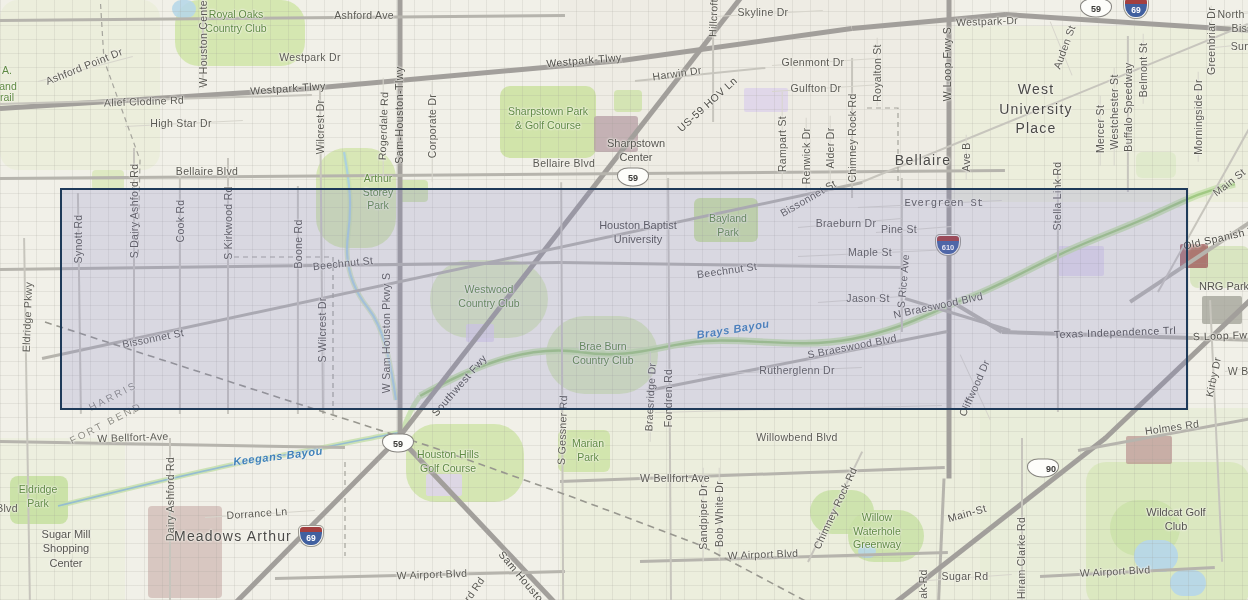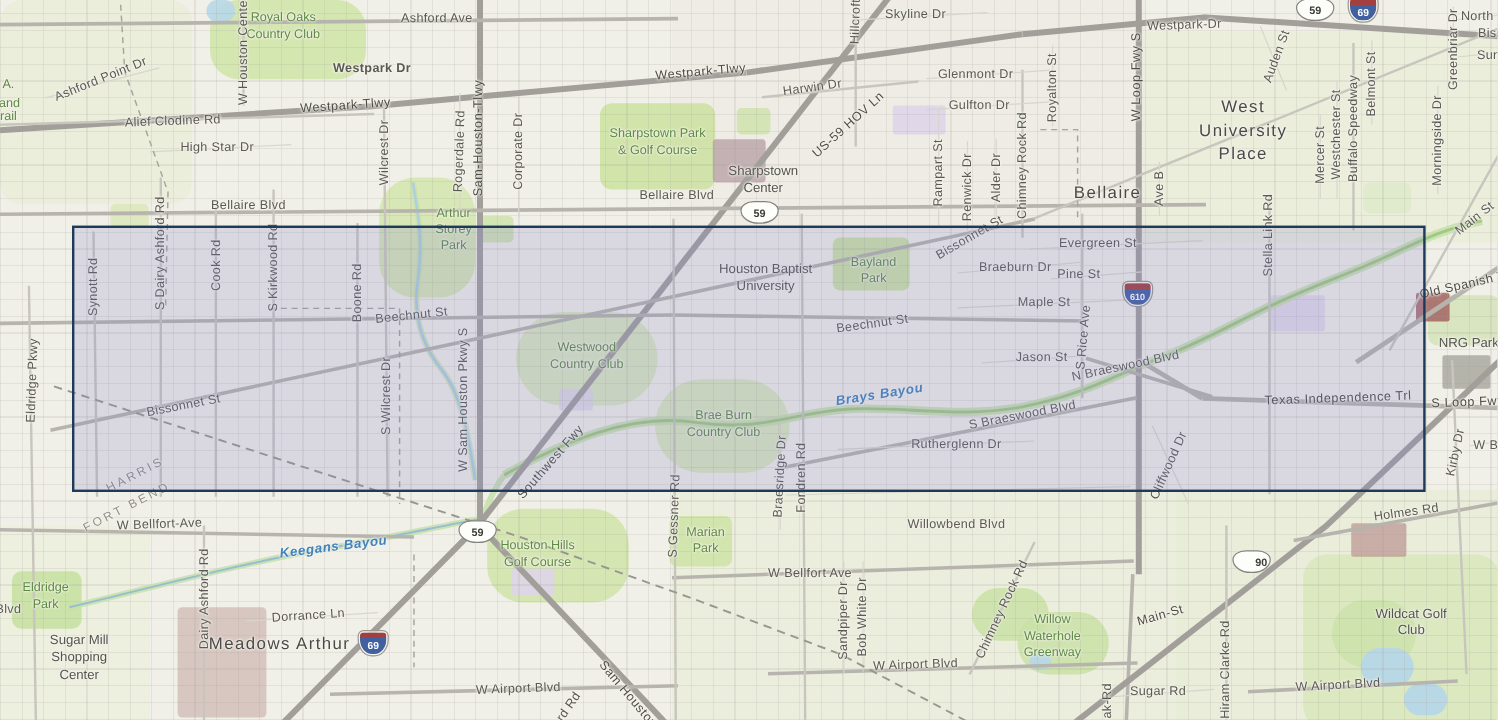--- a/index.html
+++ b/index.html
@@ -190,21 +190,21 @@
       <div class="lb lb-st" style="left: 364px; top: 15px; transform: translate(-50%, -50%) rotate(0deg);">Ashford Ave</div>
       <div class="lb lb-st" style="left: 763px; top: 12px; transform: translate(-50%, -50%) rotate(0deg);">Skyline Dr</div>
       <div class="lb lb-st" style="left: 1231px; top: 14px; transform: translate(-50%, -50%) rotate(0deg);">North</div>
       <div class="lb lb-st" style="left: 987px; top: 21px; transform: translate(-50%, -50%) rotate(-2deg);">Westpark-Dr</div>
       <div class="lb lb-st" style="left: 713px; top: 18px; transform: translate(-50%, -50%) rotate(-88deg);">Hillcroft</div>
       <div class="lb lb-st" style="left: 1256px; top: 28px; transform: translate(-50%, -50%) rotate(0deg);">Bissonnet</div>
       <div class="lb lb-st" style="left: 203px; top: 42px; transform: translate(-50%, -50%) rotate(-90deg);">W Houston Center</div>
       <div class="lb lb-st" style="left: 1211px; top: 41px; transform: translate(-50%, -50%) rotate(-90deg);">Greenbriar Dr</div>
       <div class="lb lb-st" style="left: 1248px; top: 46px; transform: translate(-50%, -50%) rotate(0deg);">Sunset</div>
       <div class="lb lb-st" style="left: 1064px; top: 47px; transform: translate(-50%, -50%) rotate(-70deg);">Auden St</div>
-      <div class="lb lb-st" style="left: 310px; top: 57px; transform: translate(-50%, -50%) rotate(0deg); font-weight: bold;">Westpark Dr</div>
+      <div class="lb lb-st" style="left: 310px; top: 57px; transform: translate(-50%, -50%) rotate(0deg);">Westpark Dr</div>
       <div class="lb lb-sl" style="left: 584px; top: 60px; transform: translate(-50%, -50%) rotate(-5deg);">Westpark-Tlwy</div>
       <div class="lb lb-st" style="left: 813px; top: 62px; transform: translate(-50%, -50%) rotate(0deg);">Glenmont Dr</div>
       <div class="lb lb-sl" style="left: 947px; top: 64px; transform: translate(-50%, -50%) rotate(-90deg);">W Loop Fwy S</div>
       <div class="lb lb-st" style="left: 84px; top: 66px; transform: translate(-50%, -50%) rotate(-22deg);">Ashford Point Dr</div>
       <div class="lb lb-st" style="left: 1143px; top: 70px; transform: translate(-50%, -50%) rotate(-90deg);">Belmont St</div>
       <div class="lb lb-pk" style="left: 7px; top: 71px; transform: translate(-50%, -50%) rotate(0deg);">A.</div>
       <div class="lb lb-st" style="left: 677px; top: 73px; transform: translate(-50%, -50%) rotate(-8deg);">Harwin Dr</div>
       <div class="lb lb-st" style="left: 877px; top: 73px; transform: translate(-50%, -50%) rotate(-90deg);">Royalton St</div>
       <div class="lb lb-pk" style="left: 8px; top: 87px; transform: translate(-50%, -50%) rotate(0deg);">and</div>
       <div class="lb lb-st" style="left: 816px; top: 88px; transform: translate(-50%, -50%) rotate(0deg);">Gulfton Dr</div>
@@ -229,21 +229,21 @@
       <div class="lb lb-pl" style="left: 636px; top: 150px; transform: translate(-50%, -50%) rotate(0deg); width: 64px; white-space: normal;">Sharpstown Center</div>
       <div class="lb lb-st" style="left: 806px; top: 156px; transform: translate(-50%, -50%) rotate(-90deg);">Renwick Dr</div>
       <div class="lb lb-st" style="left: 966px; top: 157px; transform: translate(-50%, -50%) rotate(-90deg);">Ave B</div>
       <div class="lb lb-ct" style="left: 923px; top: 161px; transform: translate(-50%, -50%) rotate(0deg);">Bellaire</div>
       <div class="lb lb-st" style="left: 564px; top: 163px; transform: translate(-50%, -50%) rotate(0deg);">Bellaire Blvd</div>
       <div class="lb lb-st" style="left: 207px; top: 171px; transform: translate(-50%, -50%) rotate(0deg);">Bellaire Blvd</div>
       <div class="lb lb-st" style="left: 1229px; top: 182px; transform: translate(-50%, -50%) rotate(-38deg);">Main St</div>
       <div class="lb lb-pk" style="left: 378px; top: 192px; transform: translate(-50%, -50%) rotate(0deg); width: 48px; white-space: normal;">Arthur Storey Park</div>
       <div class="lb lb-st" style="left: 1057px; top: 196px; transform: translate(-50%, -50%) rotate(-90deg);">Stella Link Rd</div>
       <div class="lb lb-st" style="left: 808px; top: 198px; transform: translate(-50%, -50%) rotate(-30deg);">Bissonnet St</div>
-      <div class="lb lb-st" style="left: 915px; top: 203px; transform: translate(-50%, -50%) rotate(0deg);">Evergreen St</div>
+      <div class="lb lb-st" style="left: 944px; top: 203px; transform: translate(-50%, -50%) rotate(0deg); font-family: Liberation Mono, monospace;">Evergreen St</div>
       <div class="lb lb-st" style="left: 134px; top: 211px; transform: translate(-50%, -50%) rotate(-90deg);">S Dairy Ashford Rd</div>
       <div class="lb lb-st" style="left: 180px; top: 221px; transform: translate(-50%, -50%) rotate(-90deg);">Cook Rd</div>
       <div class="lb lb-st" style="left: 846px; top: 223px; transform: translate(-50%, -50%) rotate(0deg);">Braeburn Dr</div>
       <div class="lb lb-st" style="left: 228px; top: 223px; transform: translate(-50%, -50%) rotate(-90deg);">S Kirkwood Rd</div>
       <div class="lb lb-pk" style="left: 728px; top: 226px; transform: translate(-50%, -50%) rotate(0deg); width: 50px; white-space: normal;">Bayland Park</div>
       <div class="lb lb-st" style="left: 899px; top: 229px; transform: translate(-50%, -50%) rotate(0deg);">Pine St</div>
       <div class="lb lb-pl" style="left: 638px; top: 232px; transform: translate(-50%, -50%) rotate(0deg); width: 80px; white-space: normal;">Houston Baptist University</div>
       <div class="lb lb-sl" style="left: 1222px; top: 237px; transform: translate(-50%, -50%) rotate(-13deg);">Old Spanish Trl</div>
       <div class="lb lb-st" style="left: 78px; top: 239px; transform: translate(-50%, -50%) rotate(-90deg);">Synott Rd</div>
       <div class="lb lb-st" style="left: 298px; top: 244px; transform: translate(-50%, -50%) rotate(-90deg);">Boone Rd</div>

